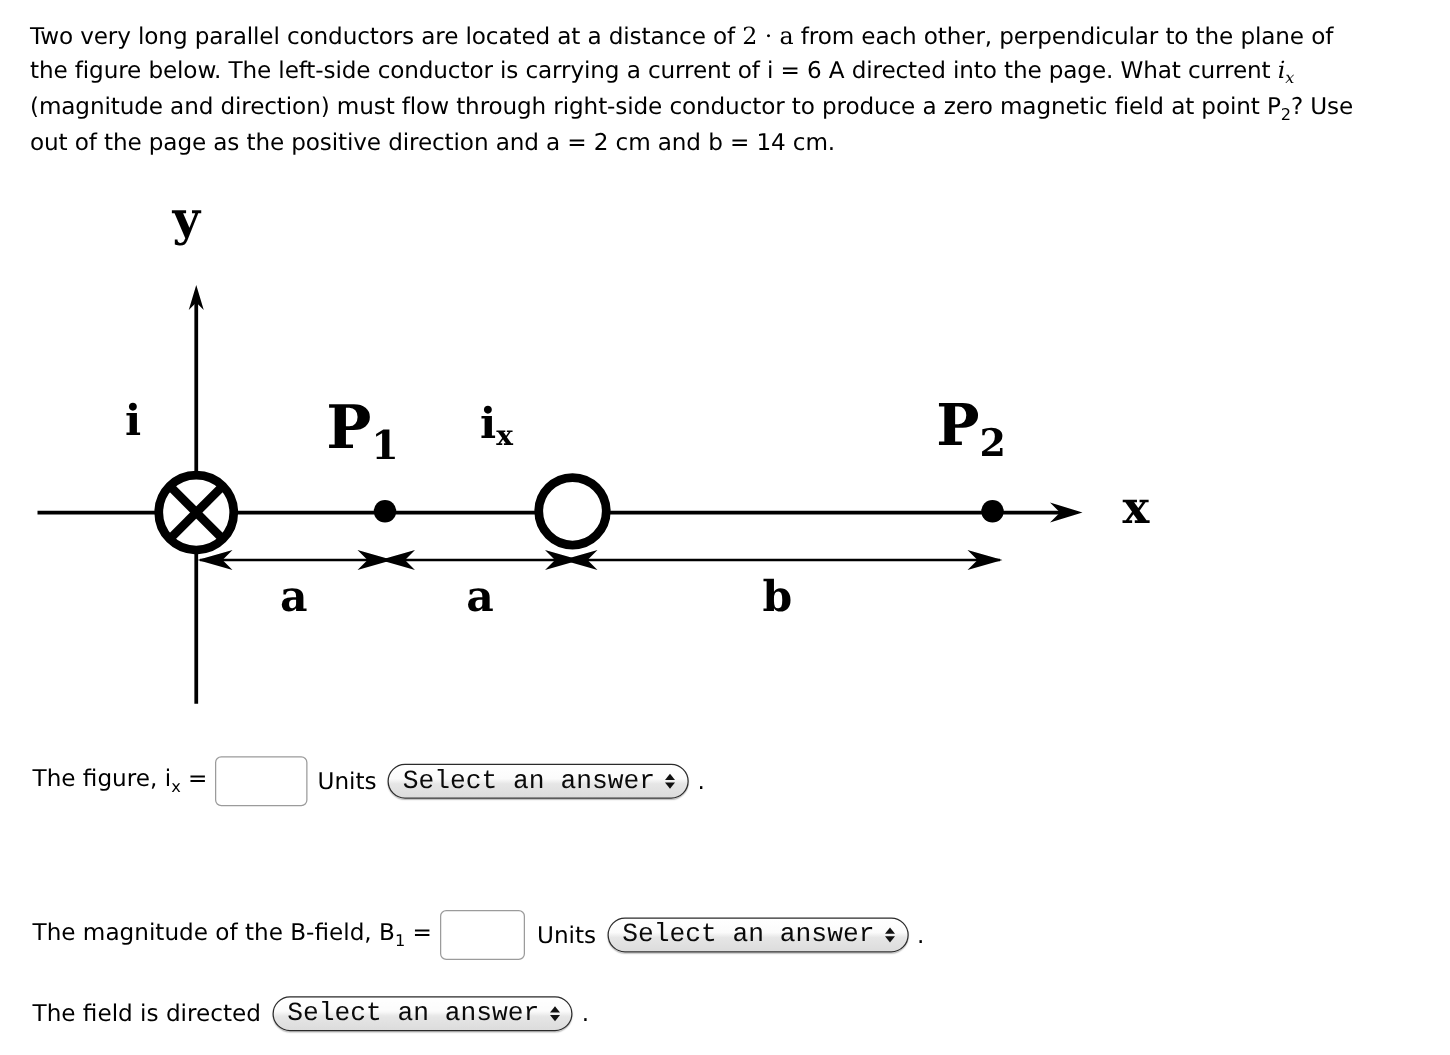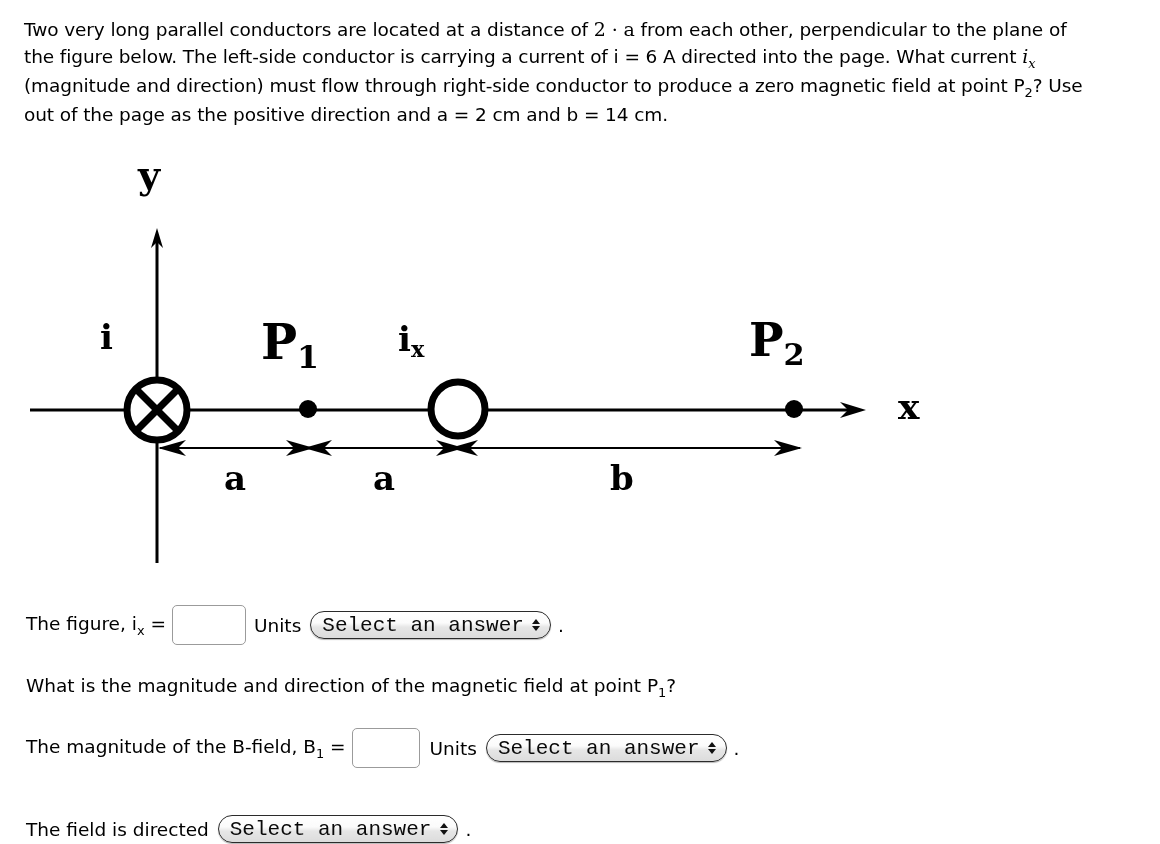--- a/index.html
+++ b/index.html
@@ -181,21 +181,21 @@
 
     
     <div class="fig-label" style="left:138px; top:18px; font-size:38px;">y</div>
 
     <div class="fig-label" style="left:898px; top:250px; font-size:36px;">x</div>
 
     <div class="fig-label" style="left:100px; top:182px; font-size:34px;">i</div>
 
     <div class="fig-label" style="left:261px; top:180px; font-size:48px;"><span>P</span><sub>1</sub></div>
 
-    <div class="fig-label" style="left:398px; top:184px; font-size:34px;"><span>i</span><sub>x</sub></div>
+    <div class="fig-label" style="left:384px; top:184px; font-size:34px;"><span>i</span><sub>x</sub></div>
 
     <div class="fig-label" style="left:749px; top:179px; font-size:46px;"><span>P</span><sub>2</sub></div>
 
     <div class="fig-label" style="left:224px; top:323px; font-size:34px;">a</div>
 
     <div class="fig-label" style="left:373px; top:323px; font-size:34px;">a</div>
 
     <div class="fig-label" style="left:610px; top:323px; font-size:34px;">b</div>
   </div>
 
@@ -206,37 +206,36 @@
     <span class="sel" style="margin-left:9px;">
       <span>Select an answer</span>
       <span class="arrows">
           <i class="up"></i>
           <i class="dn"></i>
         </span>
     </span>
     <span class="period">.</span>
   </div>
 
-  <div class="q-text" style="left:26px; top:675px;"><span>What is the magnitude and direction of the magnetic field at point P</span><sub>1</sub><span>?</span></div>
 
   <div class="answer-row" style="left:26px; top:728px;justify-content:space-between;">
     <span class="lbl"><span>The magnitude of the B-field, B</span><sub>1</sub><span> =</span></span>
     <input class="txt-input" style="width: 68px; margin-left: 6px;" type="text" value="">
     <span class="lbl" style="margin-left:10px;">Units</span>
     <span class="sel" style="margin-left:9px;">
       <span>Select an answer</span>
       <span class="arrows">
           <i class="up"></i>
           <i class="dn"></i>
         </span>
     </span>
     <span class="period">.</span>
   </div>
 
-  <div class="answer-row" style="left:26px; top:815px;">
+  <div class="answer-row" style="left:26px; top:797px;">
     <span class="lbl">The field is directed</span>
     <span class="sel" style="margin-left:9px;">
       <span>Select an answer</span>
       <span class="arrows">
           <i class="up"></i>
           <i class="dn"></i>
         </span>
     </span>
     <span class="period">.</span>
   </div>

